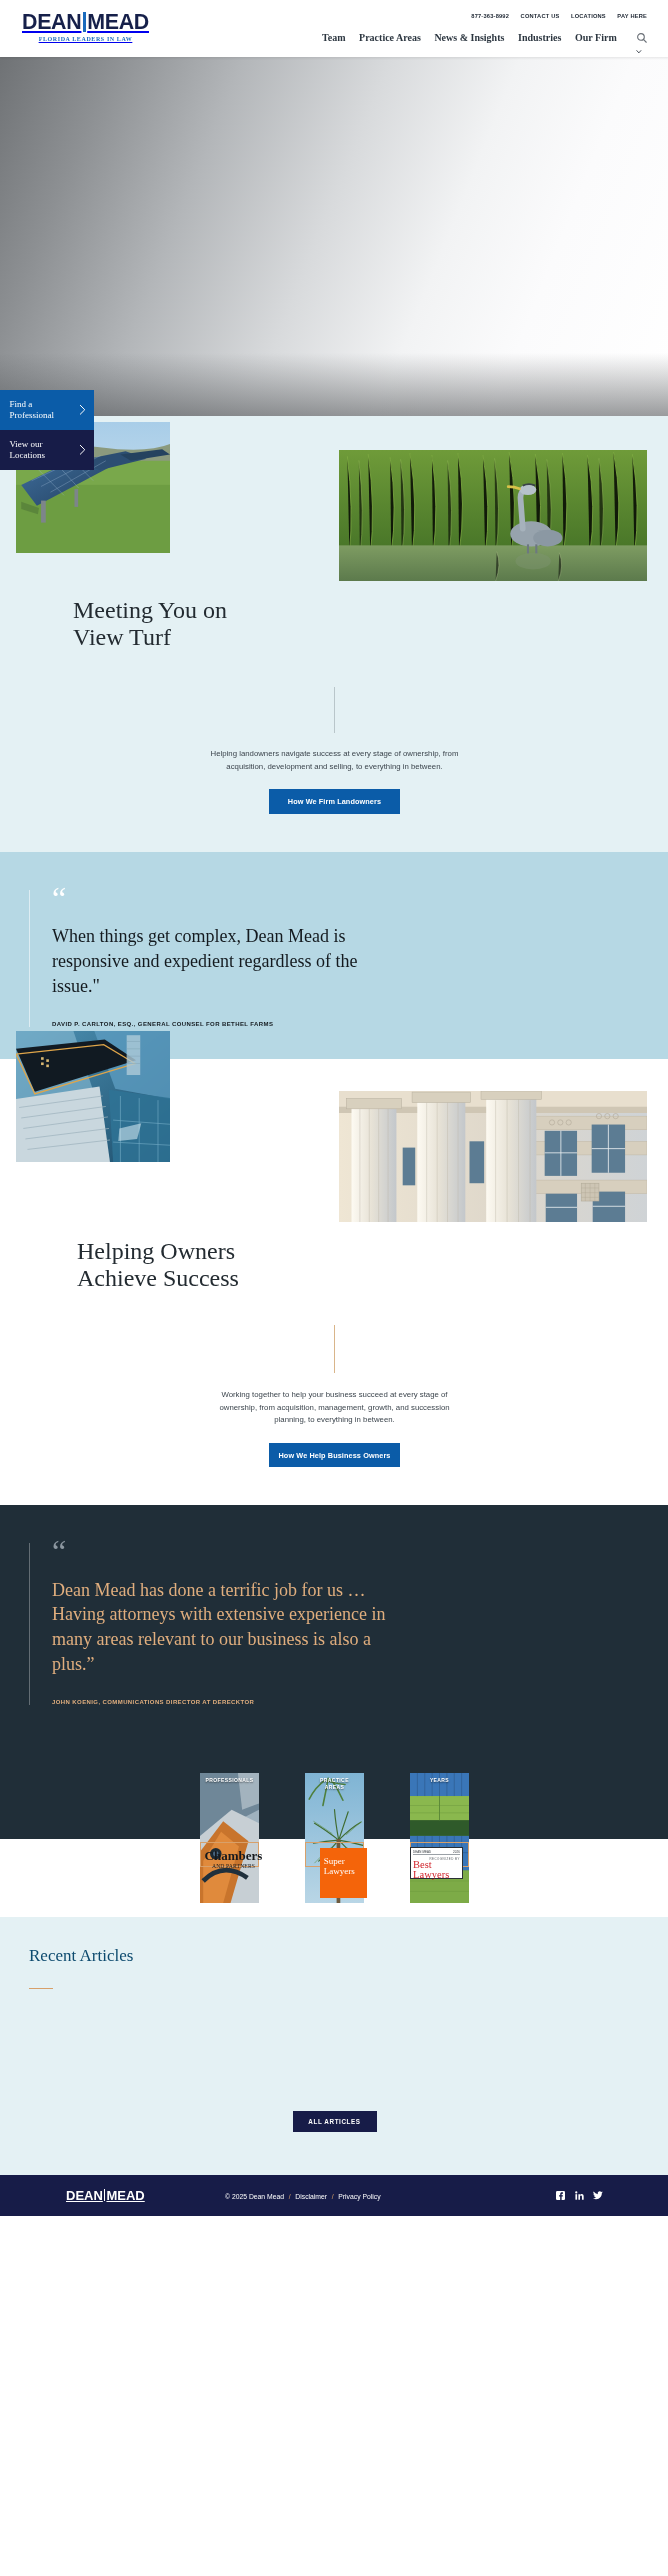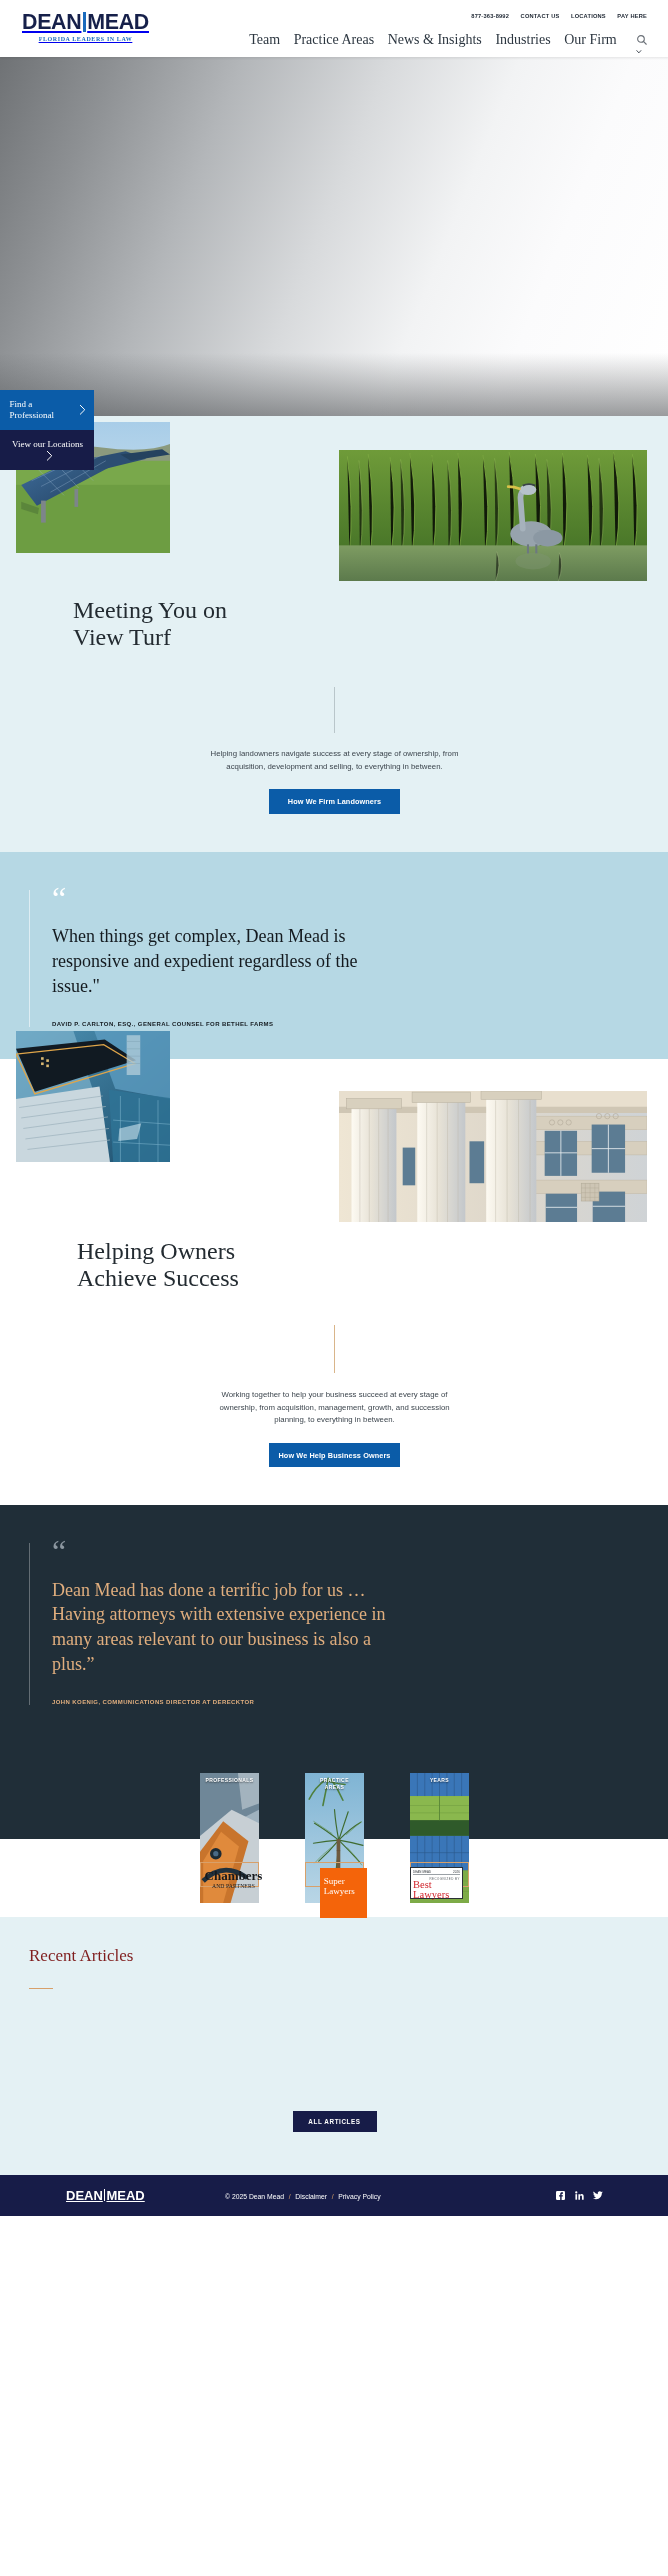--- a/index.html
+++ b/index.html
@@ -61,25 +61,26 @@
     font-family:"Liberation Sans", sans-serif;
   }
   .main-nav {
     position:absolute;
     right:22px; top:32px;
     display:flex;
     gap:13.6px;
     align-items:center;
   }
   .main-nav a {
-    font-size:14px;
+    font-size:10px;
     color:#2c3640;
     text-decoration:none;
     font-family:"Liberation Serif", serif;
     white-space:nowrap;
+    font-weight:bold;
   }
   .nav-caret {
     position:absolute;
     right:27px; top:47px;
     width:5.7px; height:5.7px;
   }
   .search-btn { margin-left:5.2px; display:flex; align-items:center; }
 
   
   .hero {
@@ -109,21 +110,21 @@
   .cta-tile {
     width:94px;
     padding:9px 8.4px 9px 9.4px;
     display:flex;
     align-items:center;
     justify-content:space-between;
     text-decoration:none;
     color:#fff;
   }
   .cta-tile.blue { background:#0b5ca8; }
-  .cta-tile.navy { background:#171c48;flex-direction:column; }
+  .cta-tile.navy { background:#171c48; }
   .cta-label {
     font-family:"Liberation Serif", serif;
     font-size:9px;
     line-height:1.22;
   }
   .cta-chev { width:6.8px; height:11.5px; flex:none; margin-left:4.2px; }
 
   
   .band { position:relative; }
   .band.landowners { background:#e4f1f4; padding:36px 0 38px; }
@@ -253,21 +254,20 @@
     font-size:15.7px;
   }
   .awards-area { background:#ffffff; height:78px; position:relative; }
   .awards-row {
     position:absolute;
     left:0; right:0; top:4.2px;
     display:flex;
     justify-content:center;
     gap:46px;
     z-index:8;
-    margin-top:20px;
   }
   .award-slot {
     width:59px;
     display:flex;
     justify-content:center;
     align-items:flex-start;
   }
   .award-frame {
     border:0.5px solid #d8a06a;
     width:63px; height:25px;
@@ -336,21 +336,21 @@
   
   .articles {
     background:#e4f1f4;
     padding:29px 0 43px;
     position:relative;
   }
   .articles-title {
     margin-left:29px;
     font-family:"Liberation Serif", serif;
     font-size:17px;
-    color:#7f1d1d;
+    color:#0c4a6e;
     font-weight:normal;
   }
   .articles-rule {
     margin:22px 0 0 29px;
     width:24px; height:0.5px;
     background:#d8a06a;
   }
   .articles-grid {
     margin:0 29px;
     min-height:123px;

